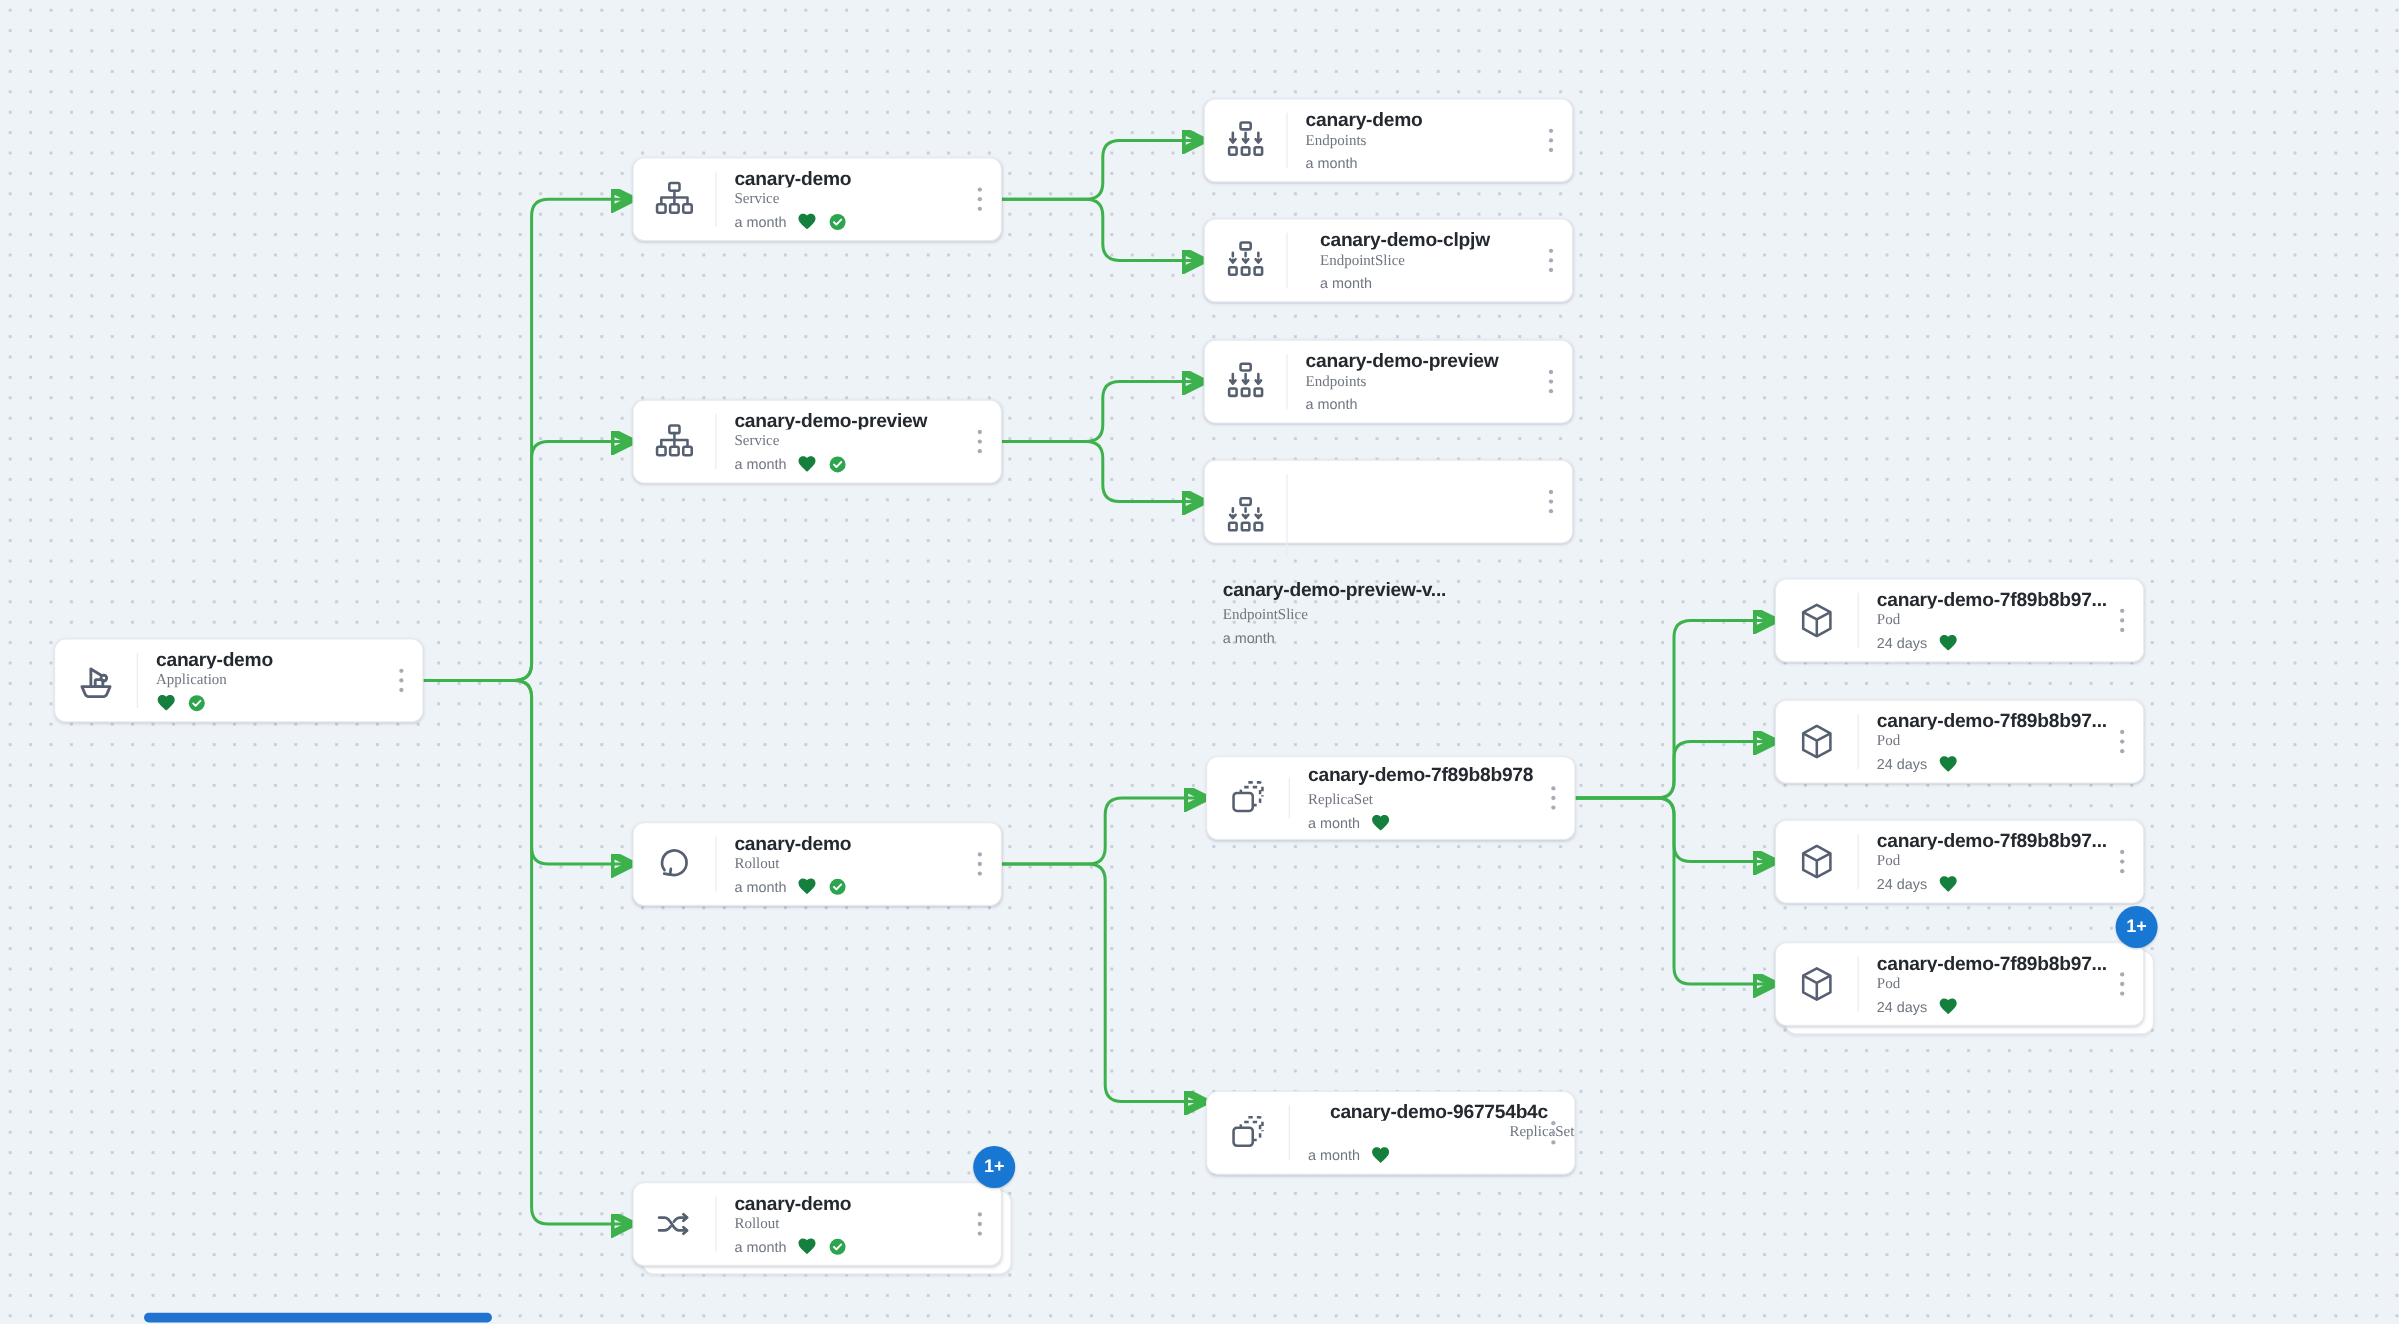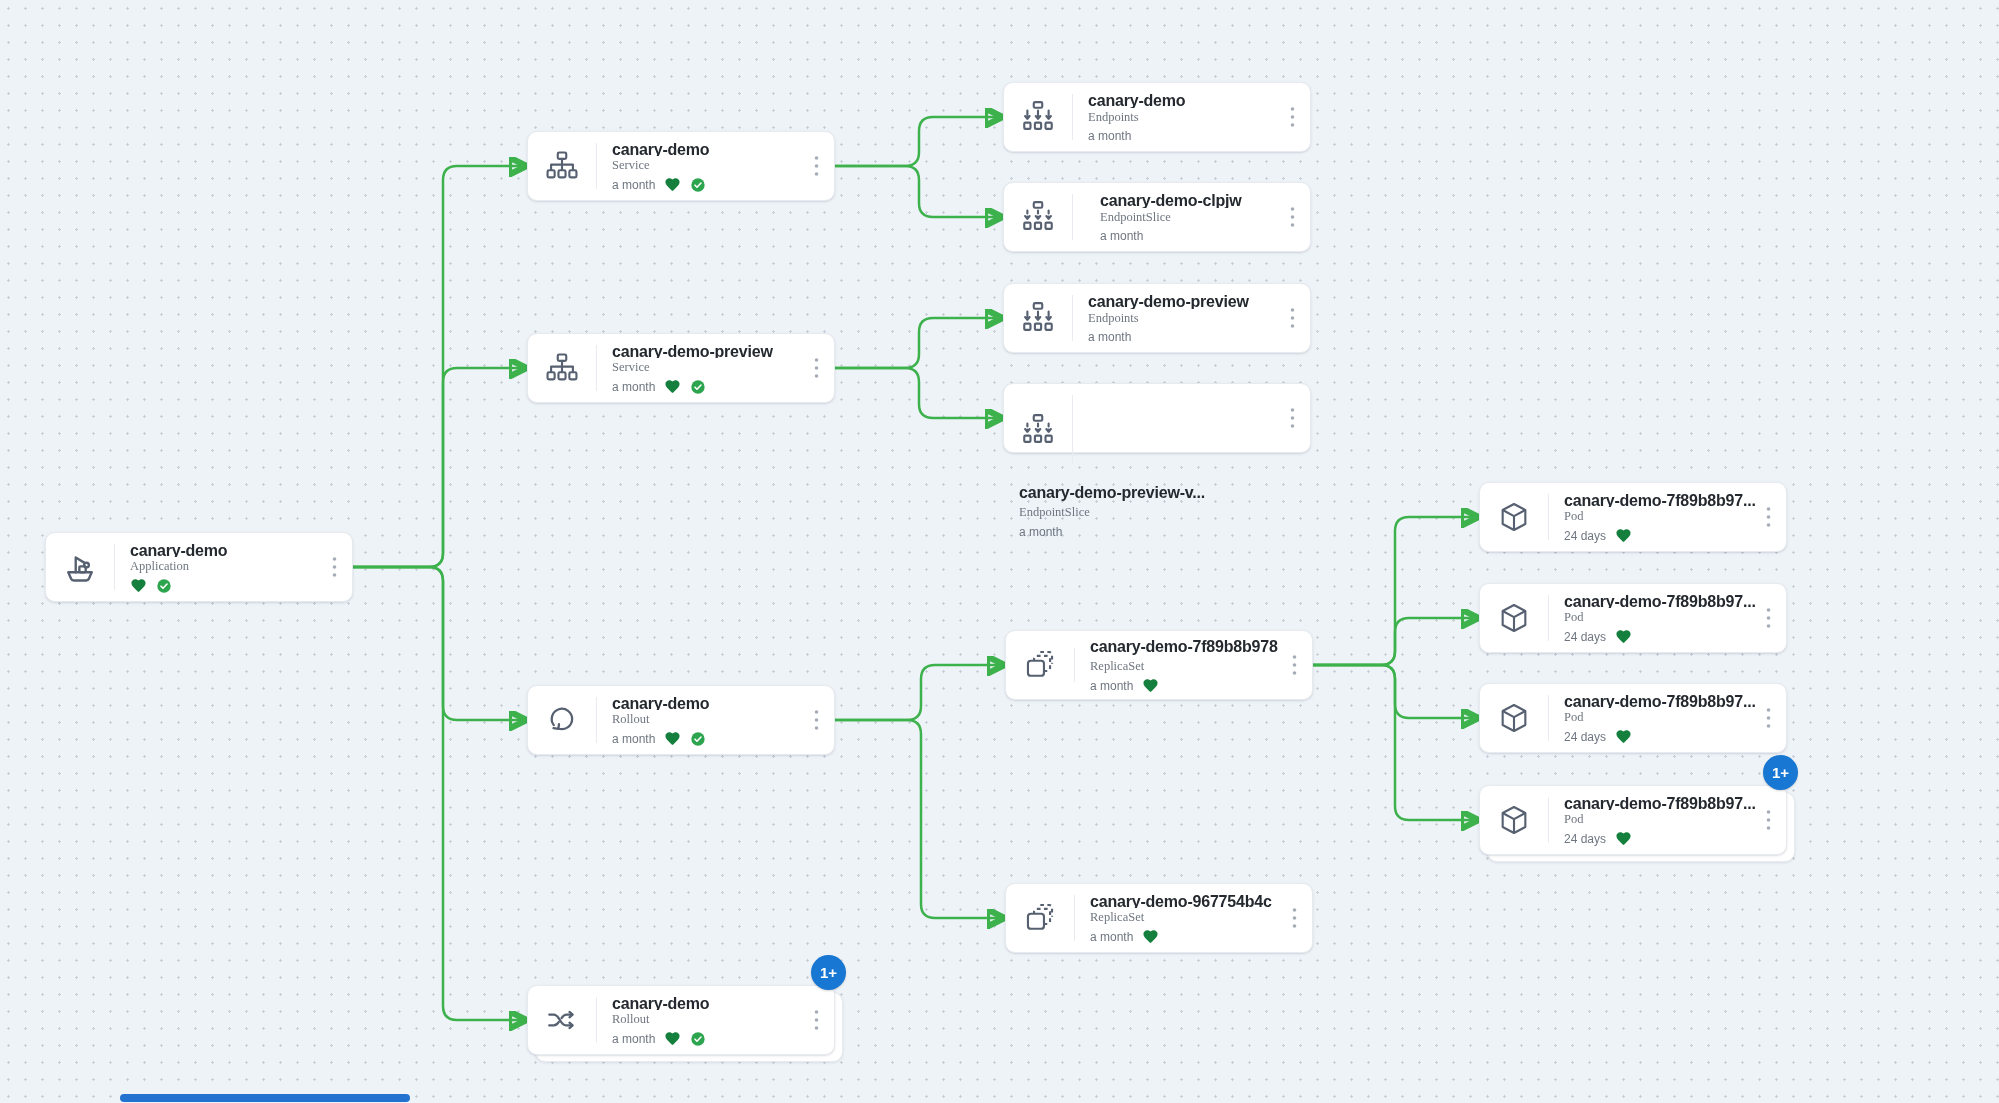--- a/index.html
+++ b/index.html
@@ -440,21 +440,21 @@
     </div>
     <div class="kebab">
       <svg width="5" height="24" viewBox="0 0 5 24">
         <circle cx="2.5" cy="4" r="1.8" fill="#a5abb7"></circle>
         <circle cx="2.5" cy="12" r="1.8" fill="#a5abb7"></circle>
         <circle cx="2.5" cy="20" r="1.8" fill="#a5abb7"></circle>
       </svg>
     </div>
 
   </div>
-      <div class="node healthy" style="left: 1005px; top: 883px;">
+      <div class="node healthy" style="left: 1005px; top: 909px; text-align: right;">
 
     <div class="icon-col">
       <span class="res-icon">
             <svg width="34" height="34" viewBox="0 0 24 24" fill="none" stroke="currentColor" stroke-width="1.5" stroke-linejoin="round">
               <path stroke-dasharray="2.6 2.4" d="M12.2 2.8h6.3a2 2 0 0 1 2 2v6.3"></path>
               <rect stroke-dasharray="2.6 2.4" x="7.8" y="5.6" width="11.3" height="10.6" rx="2"></rect>
               <rect x="3.5" y="9" width="11.3" height="10.6" rx="2" fill="#fff"></rect>
             </svg>
           </span>
     </div>

